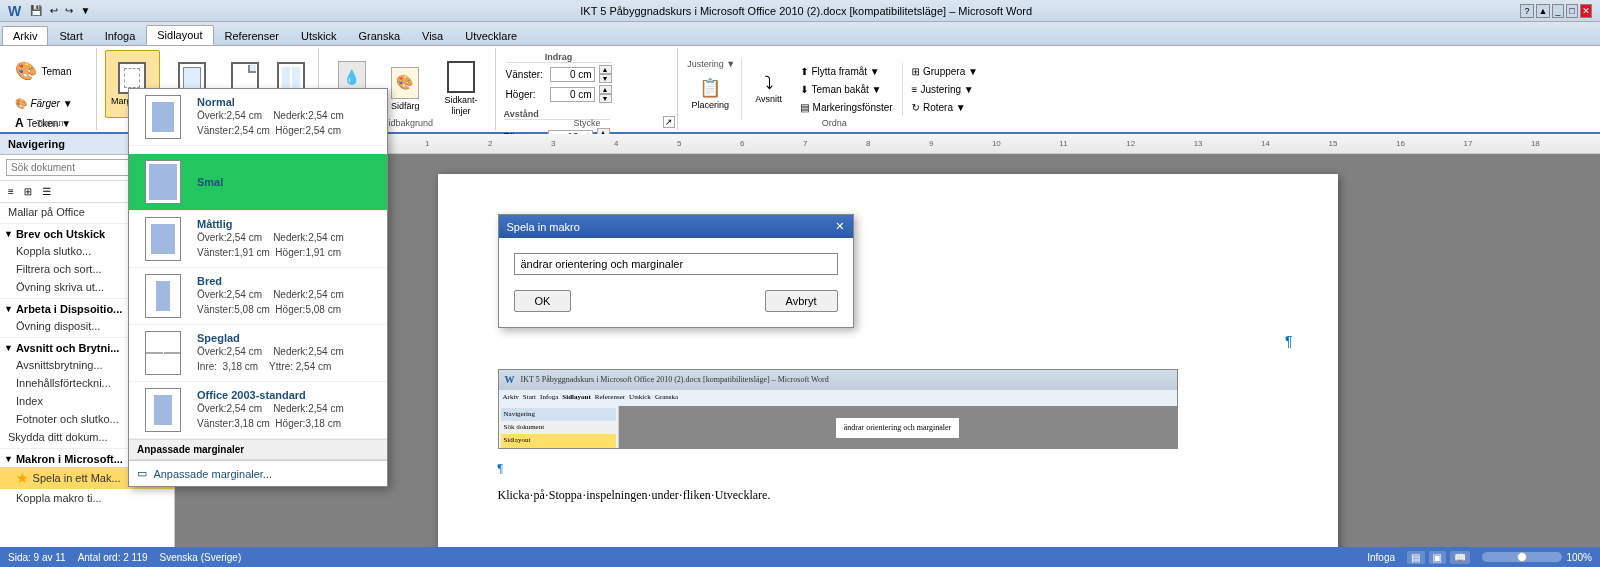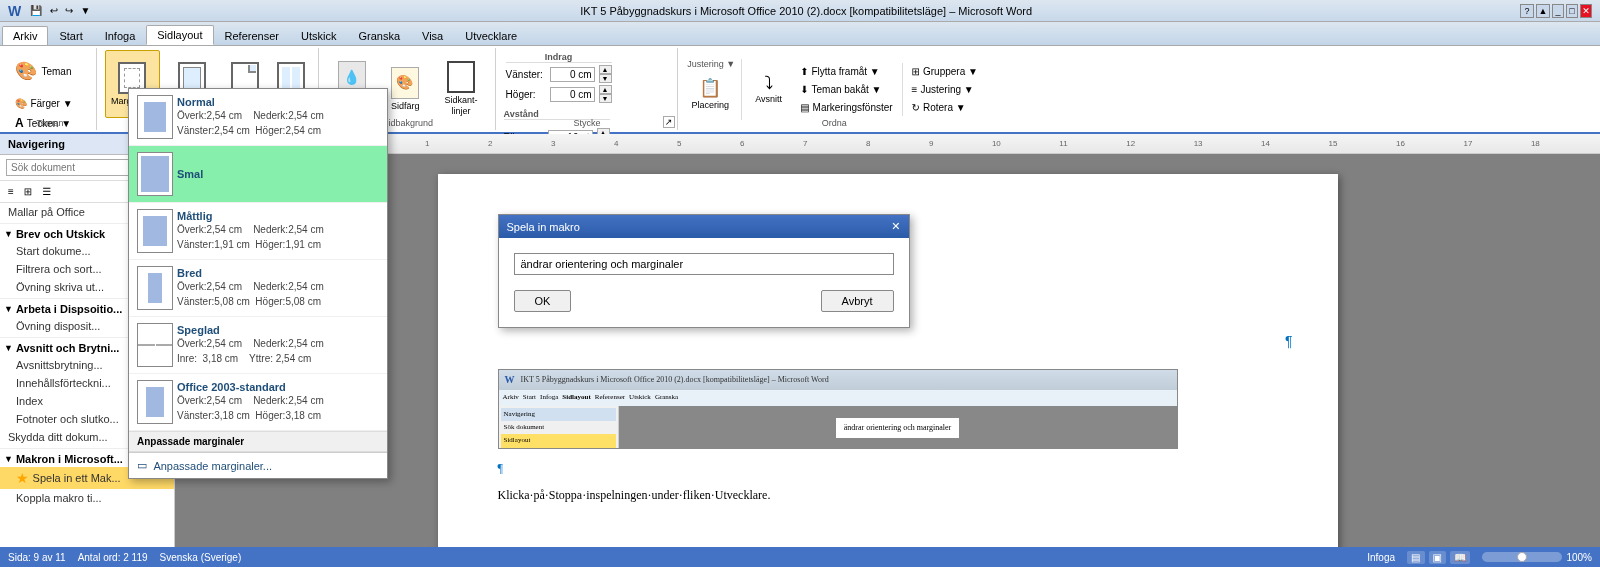--- a/index.html
+++ b/index.html
@@ -294,22 +294,22 @@
       width: 260px;
       background: #fff;
       border: 1px solid #888;
       box-shadow: 3px 3px 8px rgba(0,0,0,0.3);
       z-index: 100;
       font-size: 11px;
     }
     .margin-item {
       display: flex;
       align-items: center;
-      gap: 4px;
-      padding: 6px 8px;
+      gap: 16px;
+      padding: 6px 16px;
       cursor: pointer;
       border-bottom: 1px solid #f0f0f0;
     }
     .margin-item.active { background: #fce4a0; }
     .margin-preview {
       width: 36px;
       height: 44px;
       border: 1px solid #888;
       background: #fff;
       flex-shrink: 0;
@@ -444,21 +444,21 @@
 
   <div class="ribbon-group" style="min-width:90px;">
     <div class="ribbon-group-content" style="flex-direction:column; align-items:flex-start; gap:1px; justify-content:center;">
       <div class="ribbon-btn-large" style="height:44px; flex-direction:row; gap:4px; width:80px; justify-content:flex-start; padding:2px 4px;">
         <span style="font-size:18px;">🎨</span>
         <span style="font-size:10px;">Teman</span>
       </div>
       <div class="ribbon-small-col" style="gap:1px;">
         <div class="ribbon-btn-small">
           <span>🎨</span>
-          <span style="font-size:10px;">Färger ▼</span>
+          <span style="font-size:10px;font-style:italic;">Färger ▼</span>
         </div>
         <div class="ribbon-btn-small">
           <span style="font-weight:bold; font-size:12px;">A</span>
           <span style="font-size:10px;">Tecken ▼</span>
         </div>
         <div class="ribbon-btn-small">
           <span>✦</span>
           <span style="font-size:10px;">Effekter ▼</span>
         </div>
       </div>
@@ -634,21 +634,21 @@
       <select class="nav-dropdown" style="font-size:9px; width:20px; border:1px solid #aaa;"><option>▼</option></select>
     </div>
     <div class="nav-items">
       <div class="nav-item">Mallar på Office</div>
 
       <div class="nav-section">
         <div class="nav-item section-header">
           <span class="arrow">▼</span>
           Brev och Utskick
         </div>
-        <div class="nav-item indented">Start dokume...</div>
+        <div class="nav-item indented">Koppla slutko...</div>
         <div class="nav-item indented">Filtrera och sort...</div>
         <div class="nav-item indented">Övning skriva ut...</div>
       </div>
 
       <div class="nav-section">
         <div class="nav-item section-header">
           <span class="arrow">▼</span>
           Arbeta i Dispsoitio...
         </div>
         <div class="nav-item indented">Övning disposit...</div>
@@ -709,21 +709,21 @@
             <span>17</span>
             <span>18</span>
         </div>
       </div>
     </div>
 
     <div class="page-area">
       <div class="word-page">
 
         <div style="position:relative; margin-bottom:20px;">
-          <div class="dialog-box" style="position:relative; top:auto; left:auto; width:412px; margin-bottom:15px;">
+          <div class="dialog-box" style="position:relative; top:auto; left:auto; width:356px; margin-bottom:15px;">
             <div class="dialog-titlebar">
               <span>Spela in makro</span>
               <span style="cursor:pointer;">✕</span>
             </div>
             <div class="dialog-content">
               <input class="dialog-input" value="ändrar orientering och marginaler" style="">
               <div class="dialog-buttons">
                 <button class="dialog-btn">OK</button>
                 <button class="dialog-btn">Avbryt</button>
               </div>
@@ -778,21 +778,21 @@
     </div>
     <div class="margin-text">
       <div class="margin-name">Normal</div>
       <div class="margin-values">
         Överk:2,54 cm&nbsp;&nbsp;&nbsp; Nederk:2,54 cm<br>
         Vänster:2,54 cm&nbsp; Höger:2,54 cm
       </div>
     </div>
   </div>
 
-  <div class="margin-item active" style="background:#86efac;">
+  <div class="margin-item active" style="background:#22c55e;margin-top:8px;">
     <div class="margin-preview">
       <div class="margin-preview-inner" style="top:3px; left:3px; right:3px; bottom:3px; background:#4472c4; opacity:0.5;"></div>
     </div>
     <div class="margin-text">
       <div class="margin-name">Smal</div>
     </div>
   </div>
 
   <div class="margin-item">
     <div class="margin-preview">

